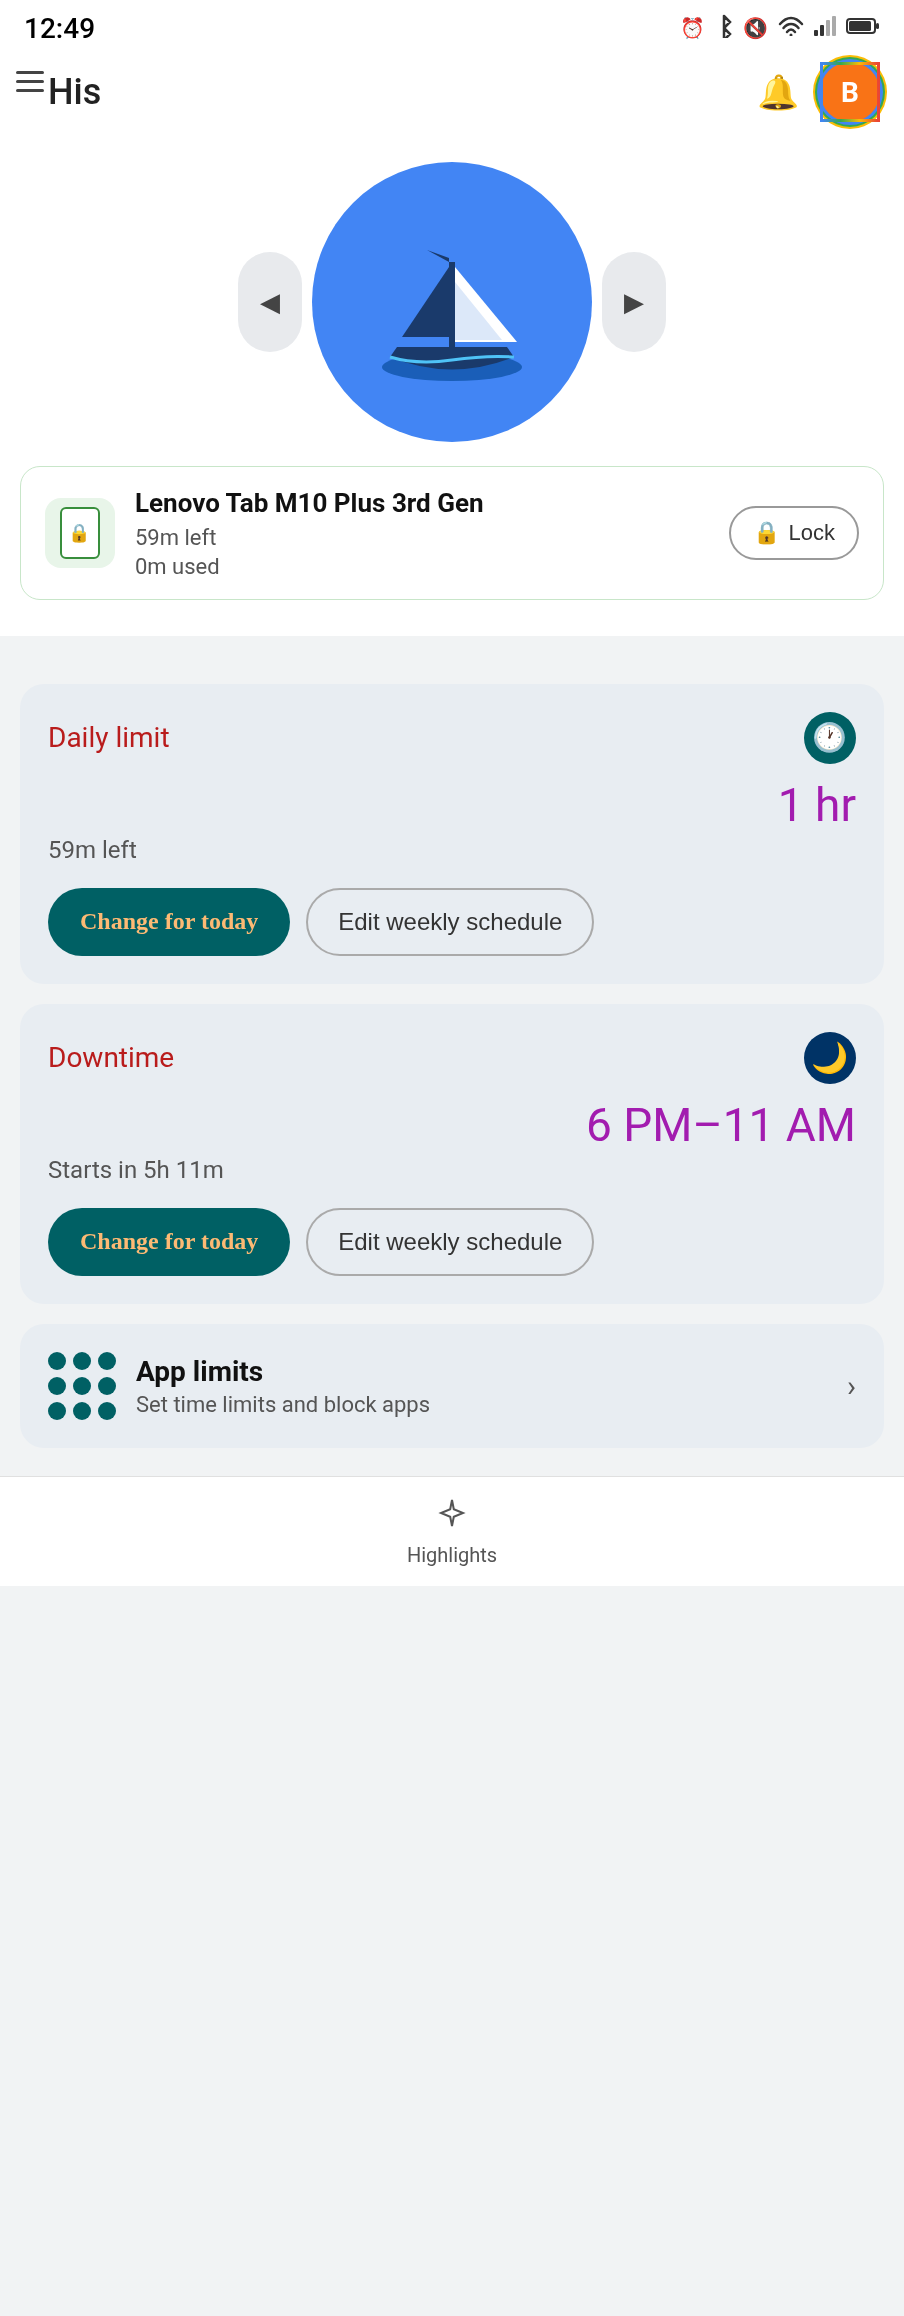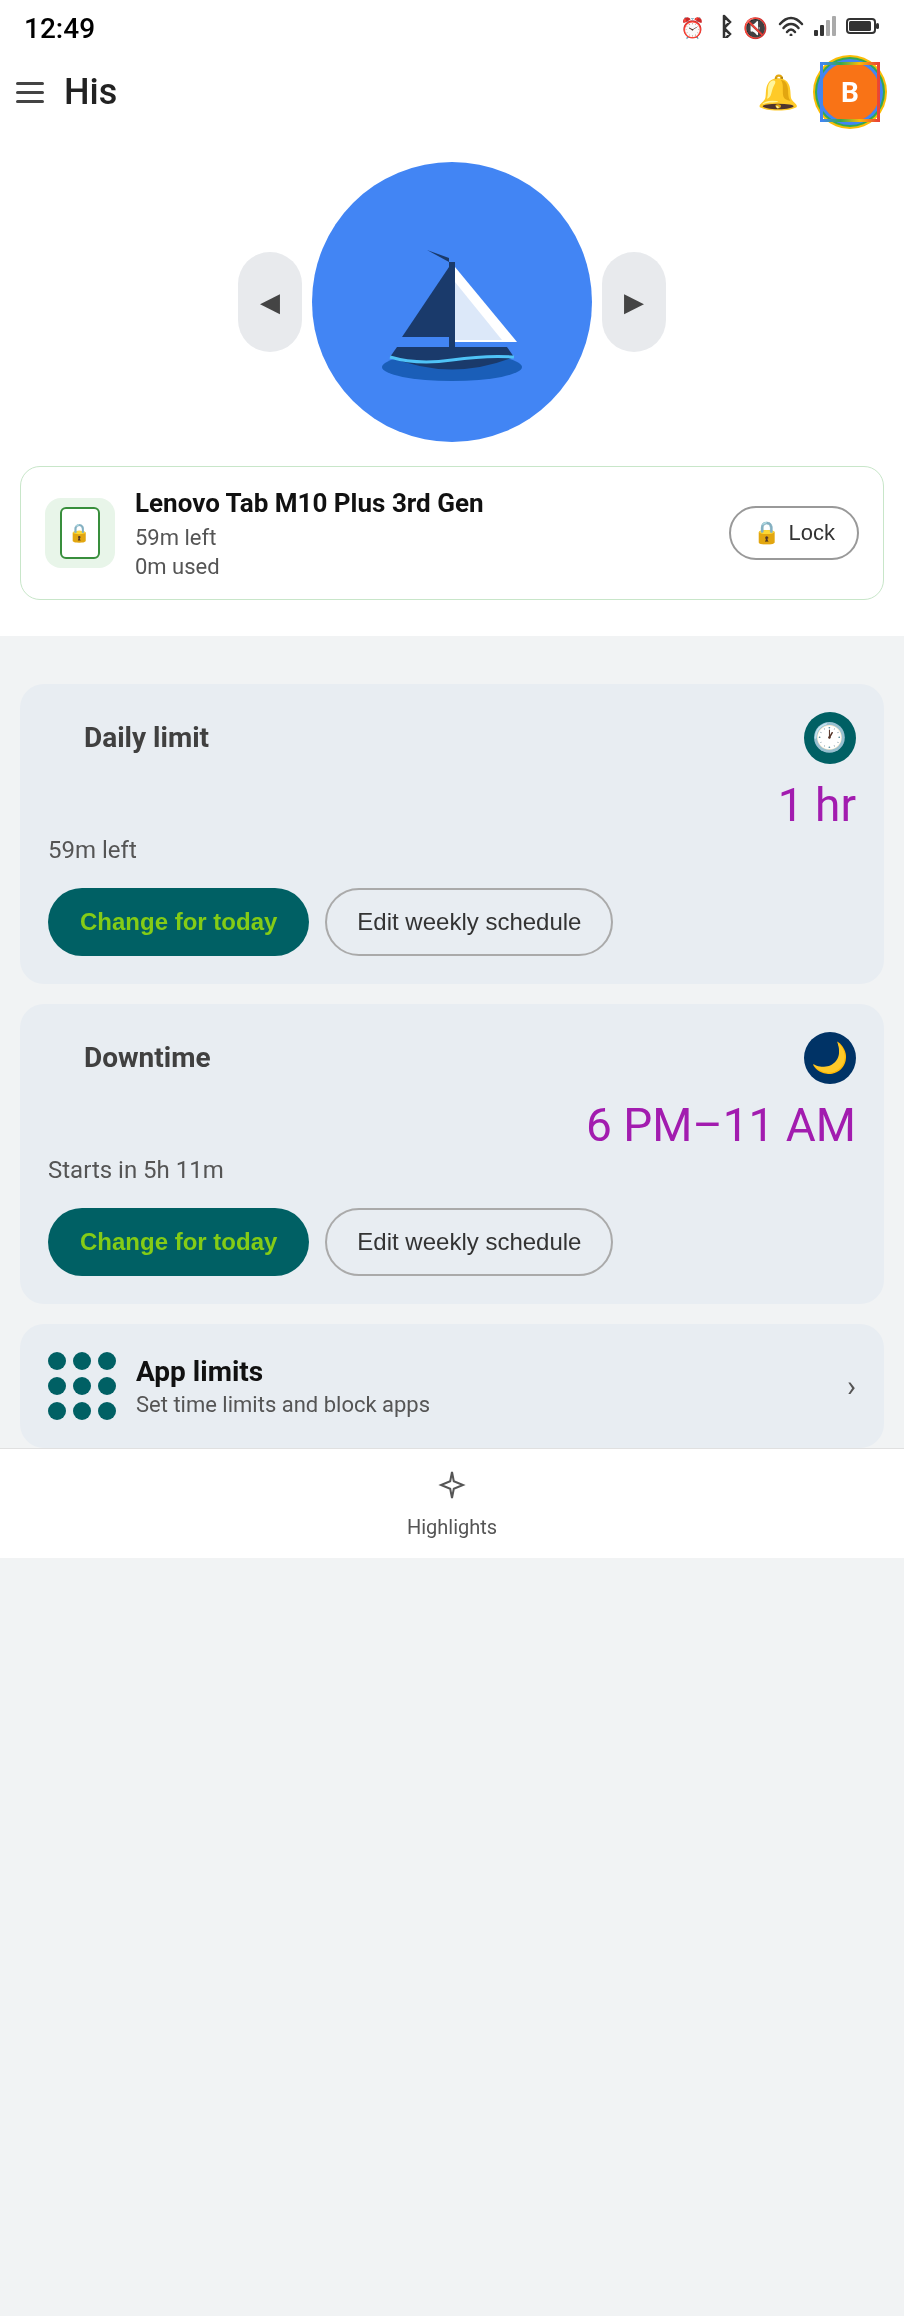--- a/index.html
+++ b/index.html
@@ -43,22 +43,22 @@
     .top-bar {
       background: #fff;
       display: flex;
       align-items: center;
       justify-content: space-between;
       padding: 14px 24px 14px 16px;
       height: 80px;
     }
     .top-bar-left {
       display: flex;
-      align-items: center;
-      gap: 20px;
+      align-items: flex-start;
+      gap: 4px;
     }
     .hamburger-icon {
       font-size: 30px;
       cursor: pointer;
       color: #444;
       line-height: 1;
       display: flex;
       flex-direction: column;
       gap: 6px;
     }
@@ -242,23 +242,22 @@
     }
 
     .card-header {
       display: flex;
       align-items: center;
       justify-content: space-between;
       margin-bottom: 14px;
     }
     .card-title {
       font-size: 28px;
-      font-weight: 700;
-      color: #404040;
-      margin-left: 36px;
+      font-weight: 400;
+      color: #b91c1c;
     }
     .card-icon {
       width: 52px;
       height: 52px;
       border-radius: 50%;
       display: flex;
       align-items: center;
       justify-content: center;
       font-size: 28px;
     }
@@ -286,27 +285,28 @@
     }
 
     .card-actions {
       display: flex;
       gap: 16px;
       flex-wrap: wrap;
     }
 
     .btn-filled {
       background: #006064;
-      color: #84cc16;
+      color: #fdba74;
       border: none;
       border-radius: 40px;
       padding: 18px 32px;
       font-size: 24px;
       font-weight: 600;
       cursor: pointer;
+      font-family: Liberation Serif, serif;
     }
     .btn-outline {
       background: transparent;
       color: #333;
       border: 2px solid #aaa;
       border-radius: 40px;
       padding: 18px 30px;
       font-size: 24px;
       font-weight: 500;
       cursor: pointer;
@@ -355,20 +355,21 @@
 
     
     .bottom-nav {
       position: sticky;
       bottom: 12px;
       background: #fff;
       display: flex;
       align-items: stretch;
       border-top: 1px solid #e0e0e0;
       height: 110px;
+      margin-top: 28px;
     }
     .nav-item {
       flex: 1;
       display: flex;
       flex-direction: column;
       align-items: center;
       justify-content: center;
       gap: 6px;
       cursor: pointer;
       padding: 10px 0;

